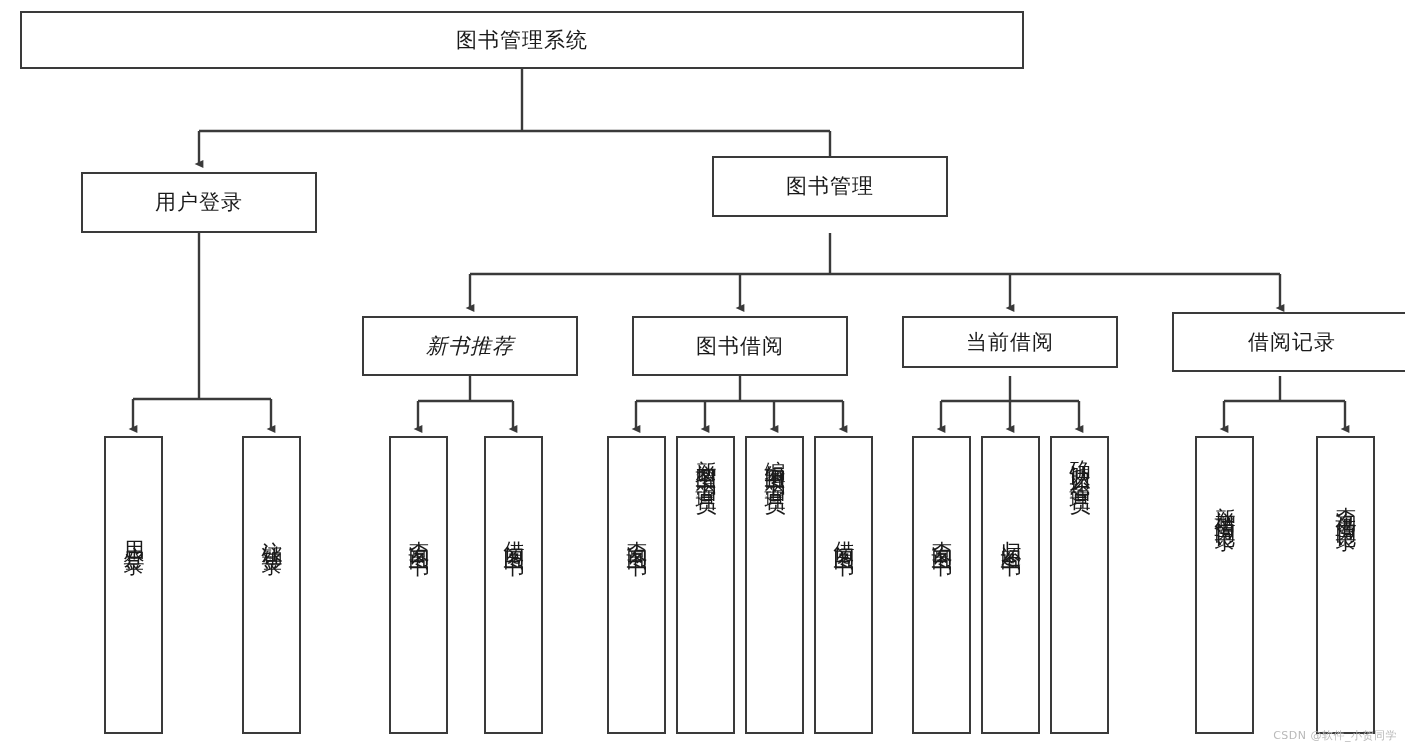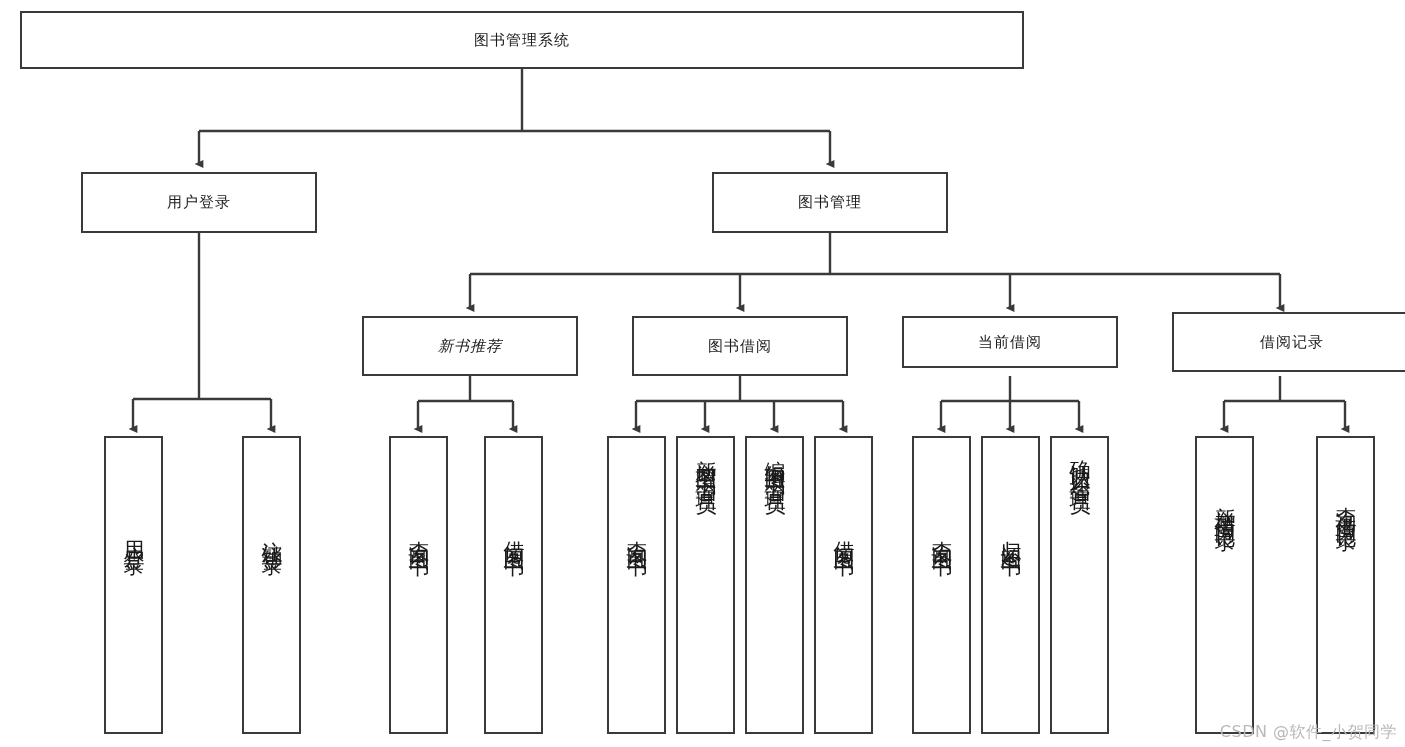--- a/index.html
+++ b/index.html
@@ -32,21 +32,21 @@
     position: absolute;
     box-sizing: border-box;
     background: #ffffff;
     border: 2px solid #3a3a3a;
     display: flex;
     align-items: center;
     justify-content: center;
   }
   .node-label {
     color: #1a1a1a;
-    font-size: 15px;
+    font-size: 21px;
     line-height: 1.08;
     letter-spacing: 1px;
     text-align: center;
     white-space: nowrap;
   }
   .node.vertical {
     align-items: flex-start;
     padding-top: 6px;
   }
   .node.vertical .node-label {
@@ -58,21 +58,21 @@
     line-height: 1;
     white-space: nowrap;
   }
   .node.vertical.center .node-label {
     margin-top: 0;
   }
   .watermark {
     position: absolute;
     right: 8px;
     bottom: 4px;
-    font-size: 16px;
+    font-size: 11px;
     color: #b9b9b9;
     letter-spacing: 0.5px;
     white-space: nowrap;
     font-family: "DejaVu Sans", "Liberation Sans", sans-serif;
   }
 </style>
 </head>
 <body>
 
 <div id="diagram-root">
@@ -127,21 +127,21 @@
     </g>
   </svg>
 
   <div class="node" style="left:20px; top:11px; width:1004px; height:58px;">
     <span class="node-label">图书管理系统</span>
   </div>
 
   <div class="node" style="left:81px; top:172px; width:236px; height:61px;">
     <span class="node-label">用户登录</span>
   </div>
-  <div class="node" style="left:712px; top:172px; width:236px; height:61px;">
+  <div class="node" style="left:712px; top:156px; width:236px; height:61px;">
     <span class="node-label">图书管理</span>
   </div>
 
   <div class="node" style="left:362px; top:316px; width:216px; height:60px;font-style:italic;">
     <span class="node-label">新书推荐</span>
   </div>
   <div class="node" style="left:632px; top:316px; width:216px; height:60px;">
     <span class="node-label">图书借阅</span>
   </div>
   <div class="node" style="left:902px; top:316px; width:216px; height:52px;">

